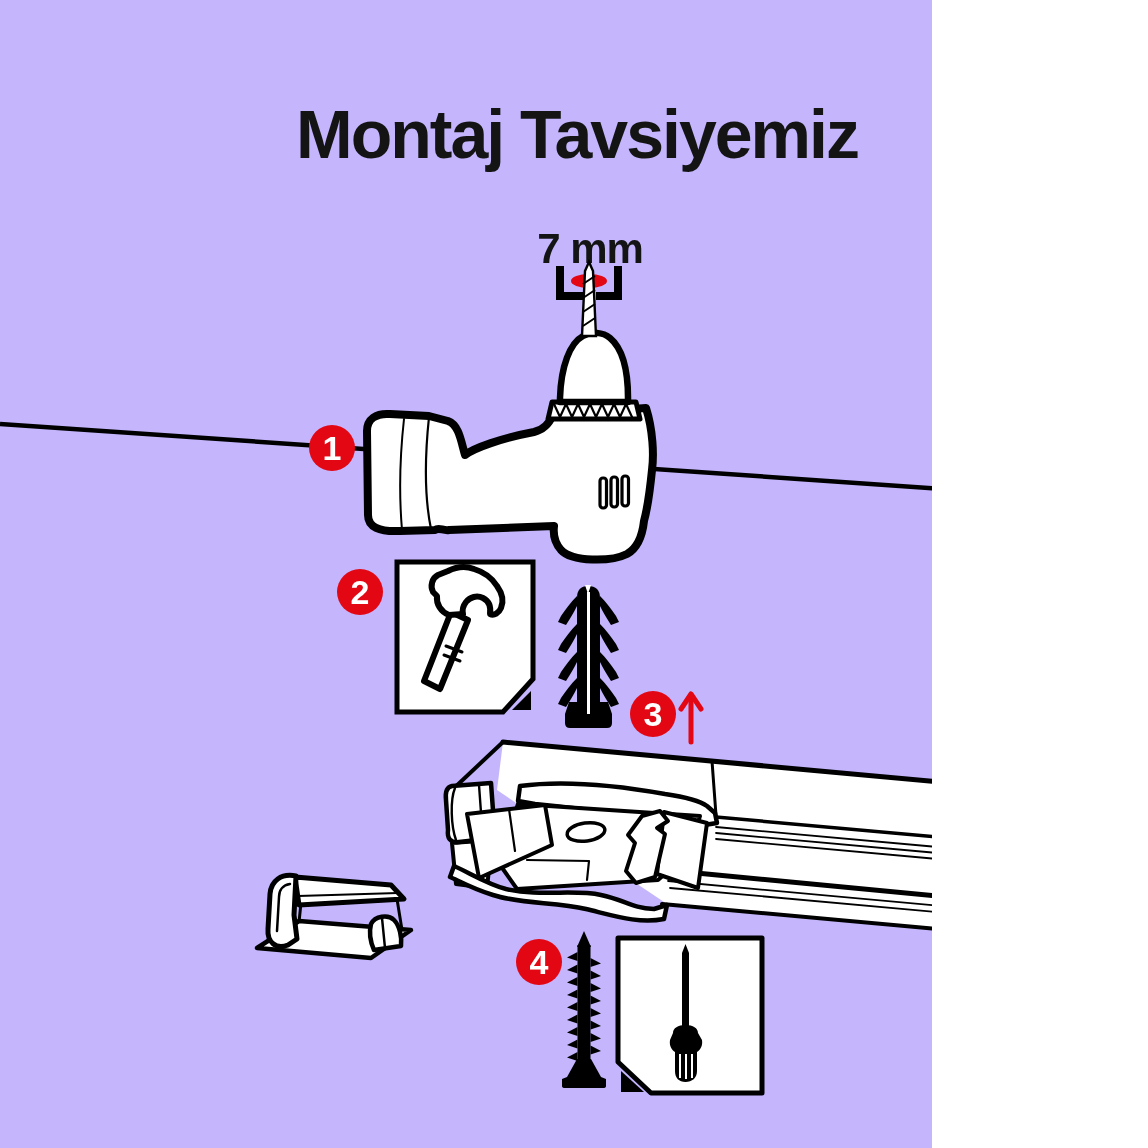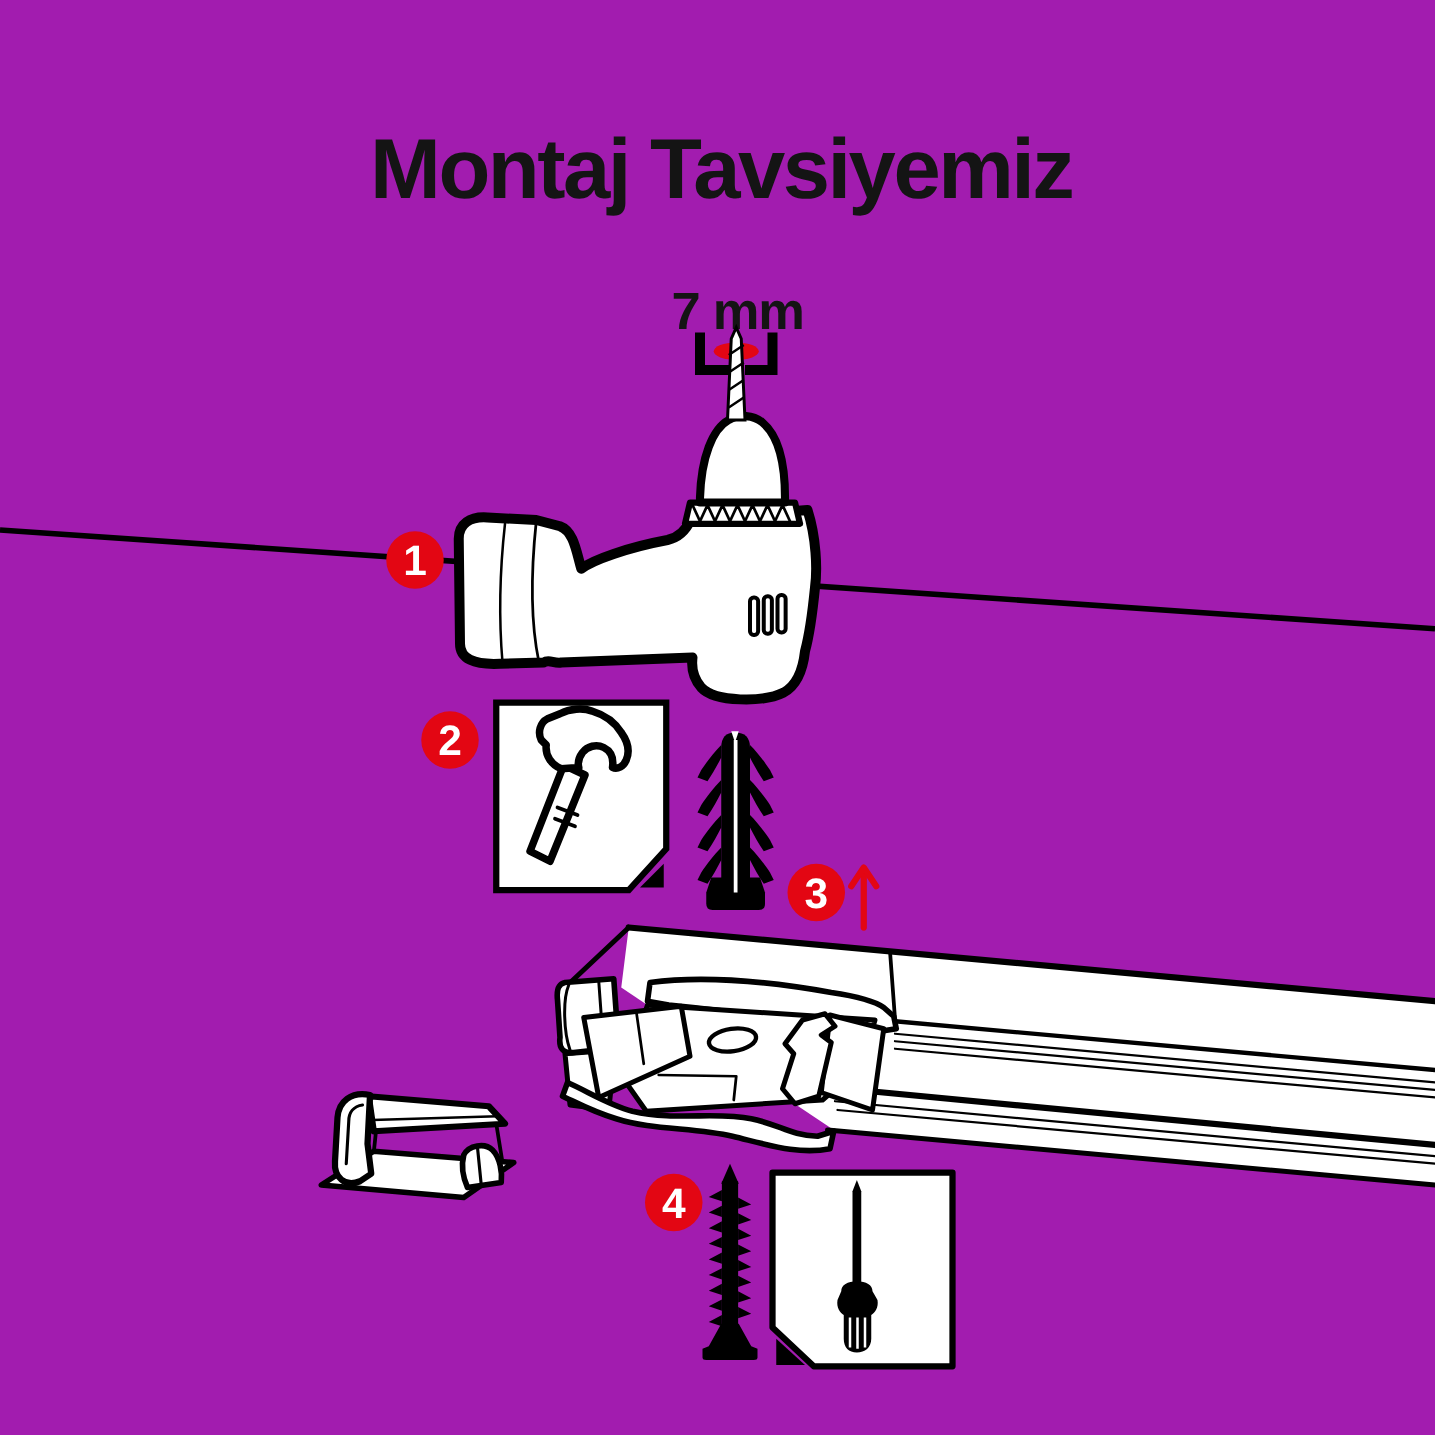--- a/index.html
+++ b/index.html
@@ -1,16 +1,16 @@
 <!DOCTYPE html>
 <html><head>
 <meta charset="utf-8">
 <style>
   html,body{margin:0;padding:0;background:#fff;}
-  .canvas{position:relative;width:1148px;height:1148px;background:#a21caf;overflow:hidden;
+  .canvas{position:relative;width:932px;height:1148px;background:#c4b5fd;overflow:hidden;
           font-family:"Liberation Sans", sans-serif;}
   svg{display:block;}
   .title-text{font-family:"Liberation Sans", sans-serif;font-weight:bold;font-size:68px;
               letter-spacing:-2px;fill:#141414;}
   .measure-text{font-family:"Liberation Sans", sans-serif;font-weight:bold;font-size:42px;
                 letter-spacing:-1px;fill:#141414;}
   .badge-num{font-family:"Liberation Sans", sans-serif;font-weight:bold;font-size:34px;fill:#ffffff;}
   .ink{stroke:#000000;}
 </style>
 </head>

